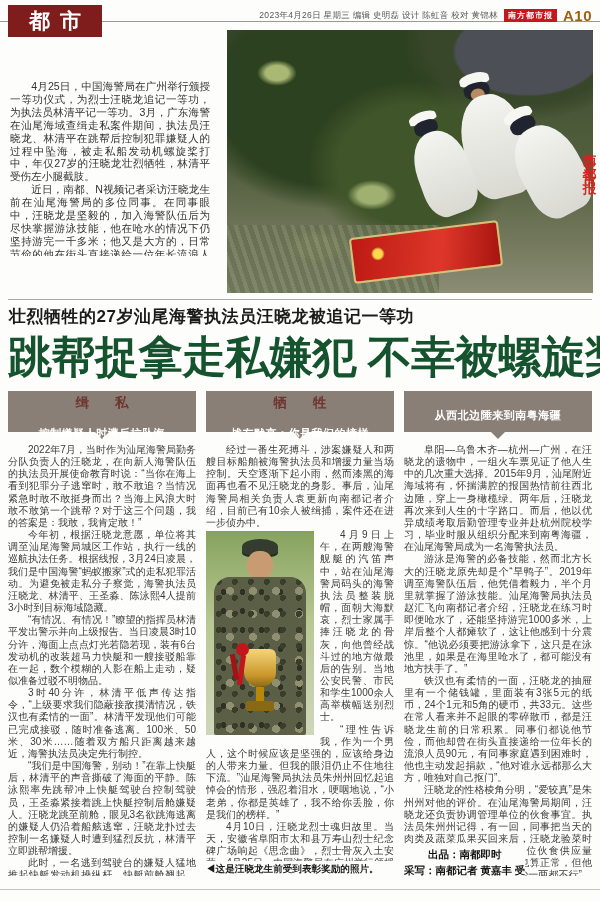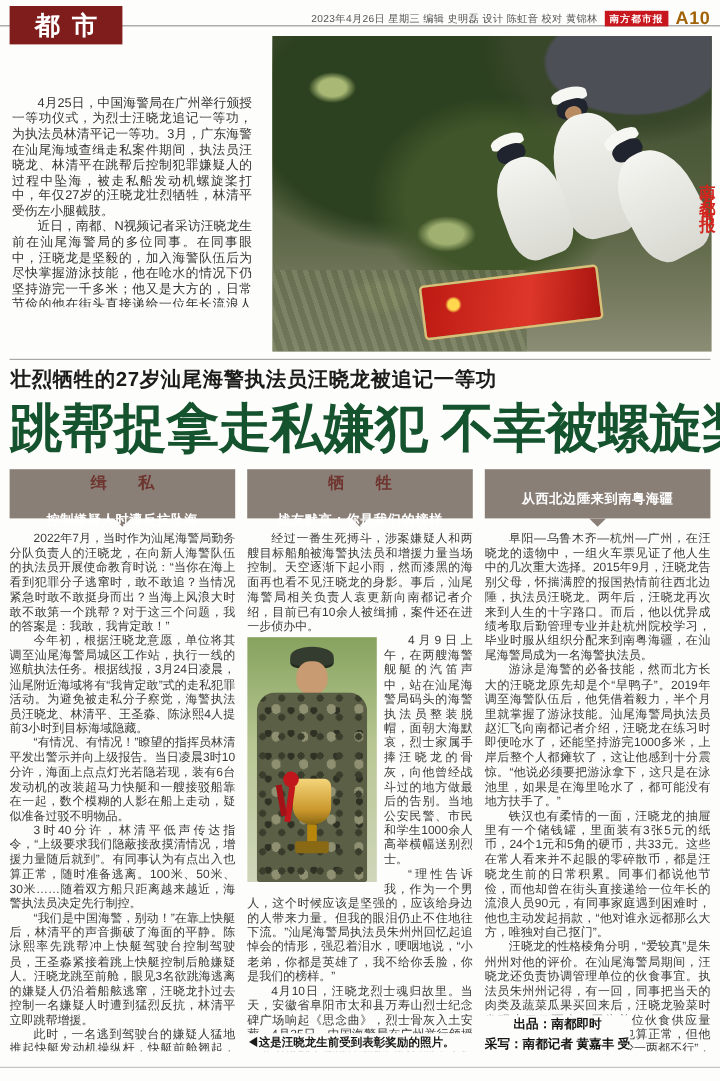--- a/index.html
+++ b/index.html
@@ -176,23 +176,23 @@
   <div class="columns">
 
     <div class="col">
       <div class="tab">
         <div class="tab-title">缉 私</div>
         <div class="tab-sub">控制嫌疑人时遭反抗坠海</div>
       </div>
       <div class="tab-pointer"></div>
       <div class="col-body">
         <p>2022年7月，当时作为汕尾海警局勤务分队负责人的汪晓龙，在向新人海警队伍的执法员开展使命教育时说：“当你在海上看到犯罪分子逃窜时，敢不敢追？当情况紧急时敢不敢挺身而出？当海上风浪大时敢不敢第一个跳帮？对于这三个问题，我的答案是：我敢，我肯定敢！”</p>
-        <p>今年初，根据汪晓龙意愿，单位将其调至汕尾海警局城区工作站，执行一线的巡航执法任务。根据线报，3月24日凌晨，汕尾附近海域将有“我肯定敢”式的走私犯罪活动。为避免被走私分子察觉，海警执法员汪晓龙、林清平、王圣淼、陈泳熙4人提前3小时到目标海域隐藏。</p>
+        <p>今年初，根据汪晓龙意愿，单位将其调至汕尾海警局城区工作站，执行一线的巡航执法任务。根据线报，3月24日凌晨，我们是中国海警“蚂蚁搬家”式的走私犯罪活动。为避免被走私分子察觉，海警执法员汪晓龙、林清平、王圣淼、陈泳熙4人提前3小时到目标海域隐藏。</p>
         <p>“有情况、有情况！”瞭望的指挥员林清平发出警示并向上级报告。当日凌晨3时10分许，海面上点点灯光若隐若现，装有6台发动机的改装超马力快艇和一艘接驳船靠在一起，数个模糊的人影在船上走动，疑似准备过驳不明物品。</p>
-        <p>3时40分许，林清平低声传达指令，“上级要求我们隐蔽接敌摸清情况，增援力量随后就到”。有同事认为有点出入也算正常，随时准备逃离。100米、50米、30米……随着双方船只距离越来越近，海警执法员决定先行制控。</p>
+        <p>3时40分许，林清平低声传达指令，“上级要求我们隐蔽接敌摸清情况，铁汉也有柔情的一面”。林清平发现他们可能已完成接驳，随时准备逃离。100米、50米、30米……随着双方船只距离越来越近，海警执法员决定先行制控。</p>
         <p>“我们是中国海警，别动！”在靠上快艇后，林清平的声音撕破了海面的平静。陈泳熙率先跳帮冲上快艇驾驶台控制驾驶员，王圣淼紧接着跳上快艇控制后舱嫌疑人。汪晓龙跳至前舱，眼见3名欲跳海逃离的嫌疑人仍沿着船舷逃窜，汪晓龙扑过去控制一名嫌疑人时遭到猛烈反抗，林清平立即跳帮增援。</p>
         <p>此时，一名逃到驾驶台的嫌疑人猛地推起快艇发动机操纵杆，快艇前舱翘起，原先系在快艇和接驳船之间的缆绳断开，船体剧烈晃动，汪晓龙、林清平和几名嫌疑人都被甩入海中。</p>
 
       </div>
     </div>
 
     <div class="col">
       <div class="tab">
         <div class="tab-title">牺 牲</div>
         <div class="tab-sub">战友默哀：你是我们的榜样</div>
@@ -218,21 +218,21 @@
       </div>
       <div class="photo-caption">◀这是汪晓龙生前受到表彰奖励的照片。</div>
     </div>
 
     <div class="col">
       <div class="tab">
         <div class="tab-sub">从西北边陲来到南粤海疆</div>
       </div>
       <div class="tab-pointer"></div>
       <div class="col-body col3-body">
-        <p>阜阳—乌鲁木齐—杭州—广州，在汪晓龙的遗物中，一组火车票见证了他人生中的几次重大选择。2015年9月，汪晓龙告别父母，怀揣满腔的报国热情前往西北边陲，执法员汪晓龙。两年后，汪晓龙再次来到人生的十字路口。而后，他以优异成绩考取后勤管理专业并赴杭州院校学习，毕业时服从组织分配来到南粤海疆，在汕尾海警局成为一名海警执法员。</p>
+        <p>阜阳—乌鲁木齐—杭州—广州，在汪晓龙的遗物中，一组火车票见证了他人生中的几次重大选择。2015年9月，汕尾附近海域将有，怀揣满腔的报国热情前往西北边陲，穿上一身橄榄绿。两年后，汪晓龙再次来到人生的十字路口。而后，他以优异成绩考取后勤管理专业并赴杭州院校学习，毕业时服从组织分配来到南粤海疆，在汕尾海警局成为一名海警执法员。</p>
         <p>游泳是海警的必备技能，然而北方长大的汪晓龙原先却是个“旱鸭子”。2019年调至海警队伍后，他凭借着毅力，半个月里就掌握了游泳技能。汕尾海警局执法员赵汇飞向南都记者介绍，汪晓龙在练习时即便呛水了，还能坚持游完1000多米，上岸后整个人都瘫软了，这让他感到十分震惊。“他说必须要把游泳拿下，这只是在泳池里，如果是在海里呛水了，都可能没有地方扶手了。”</p>
         <p>铁汉也有柔情的一面，汪晓龙的抽屉里有一个储钱罐，里面装有3张5元的纸币，24个1元和5角的硬币，共33元。这些在常人看来并不起眼的零碎散币，都是汪晓龙生前的日常积累。同事们都说他节俭，而他却曾在街头直接递给一位年长的流浪人员90元，有同事家庭遇到困难时，他也主动发起捐款，“他对谁永远都那么大方，唯独对自己抠门”。</p>
         <p>汪晓龙的性格棱角分明，“爱较真”是朱州州对他的评价。在汕尾海警局期间，汪晓龙还负责协调管理单位的伙食事宜。执法员朱州州记得，有一回，同事把当天的肉类及蔬菜瓜果买回来后，汪晓龙验菜时发现少了二两肉，因为单位伙食供应量大，有同事认为有点出入也算正常，但他脸色瞬间严肃起来，强调“少一两都不行”，并要求往后参与验菜的同事都必须在厨房的监控下进行，接受大家监督。“我的工作管钱管物，必须要对得起大家的信任。”回想起验菜的事，汪晓龙的话总在朱州州耳边回荡。</p>
 
       </div>
       <div class="credits">
         <div class="credit-line">出品：南都即时</div>
         <div class="credit-line">采写：南都记者 黄嘉丰 受</div>
       </div>
     </div>

